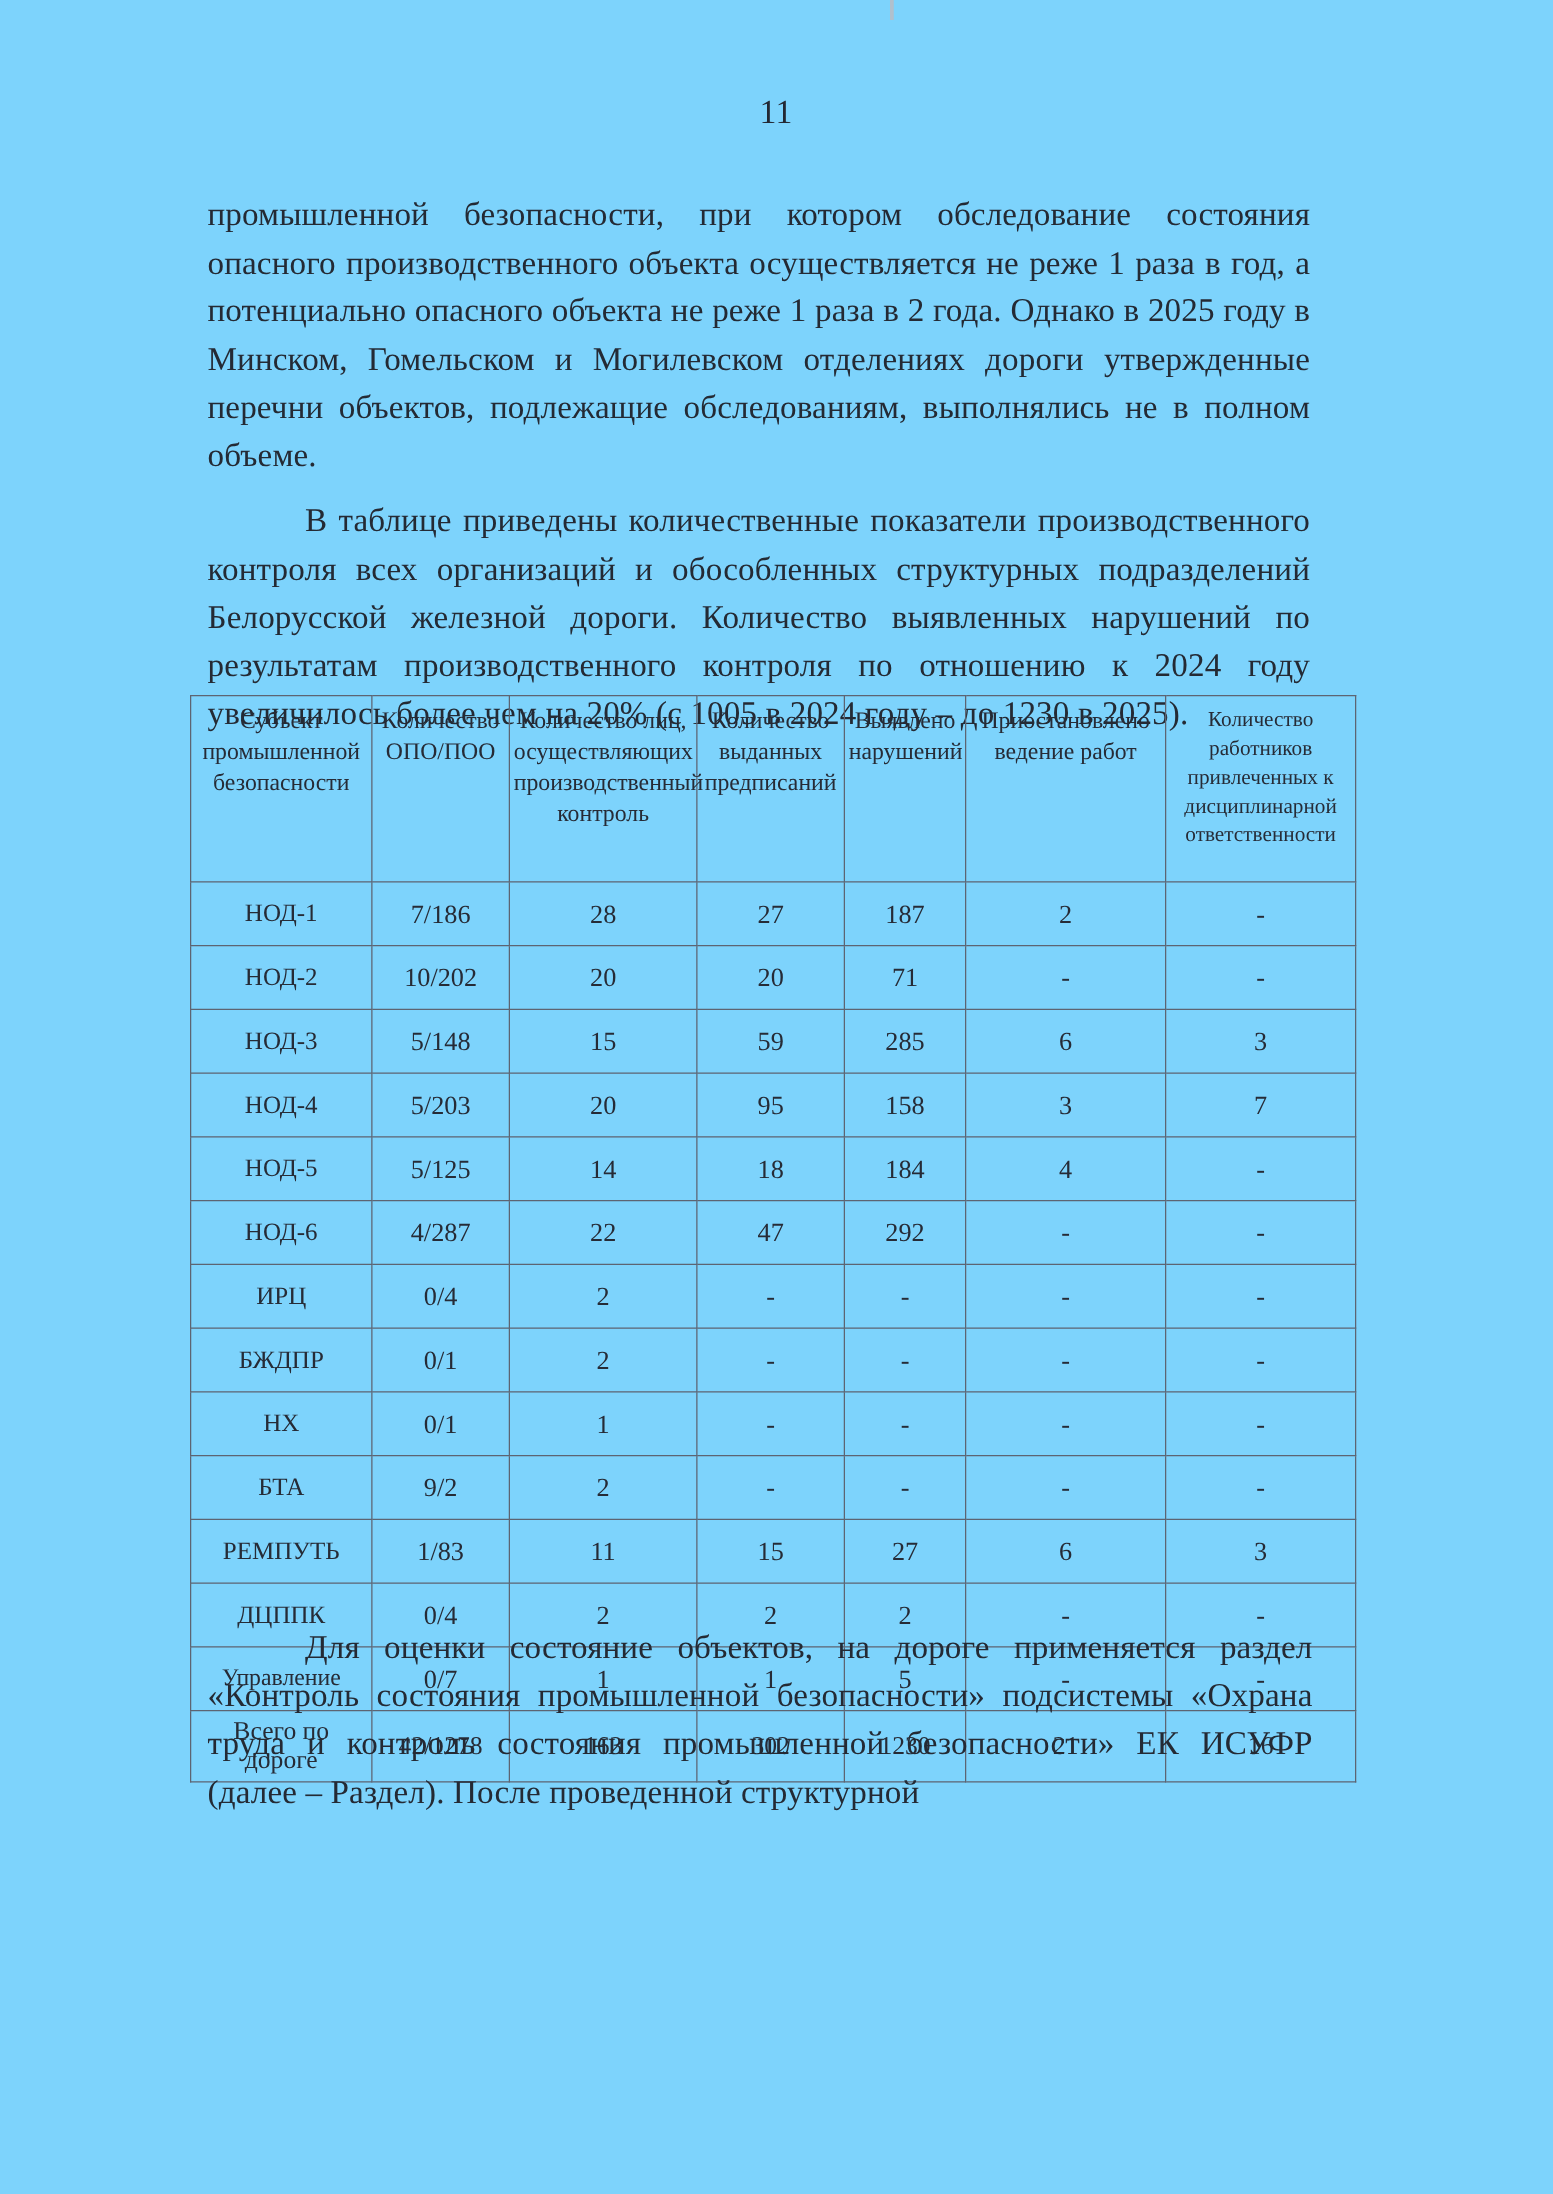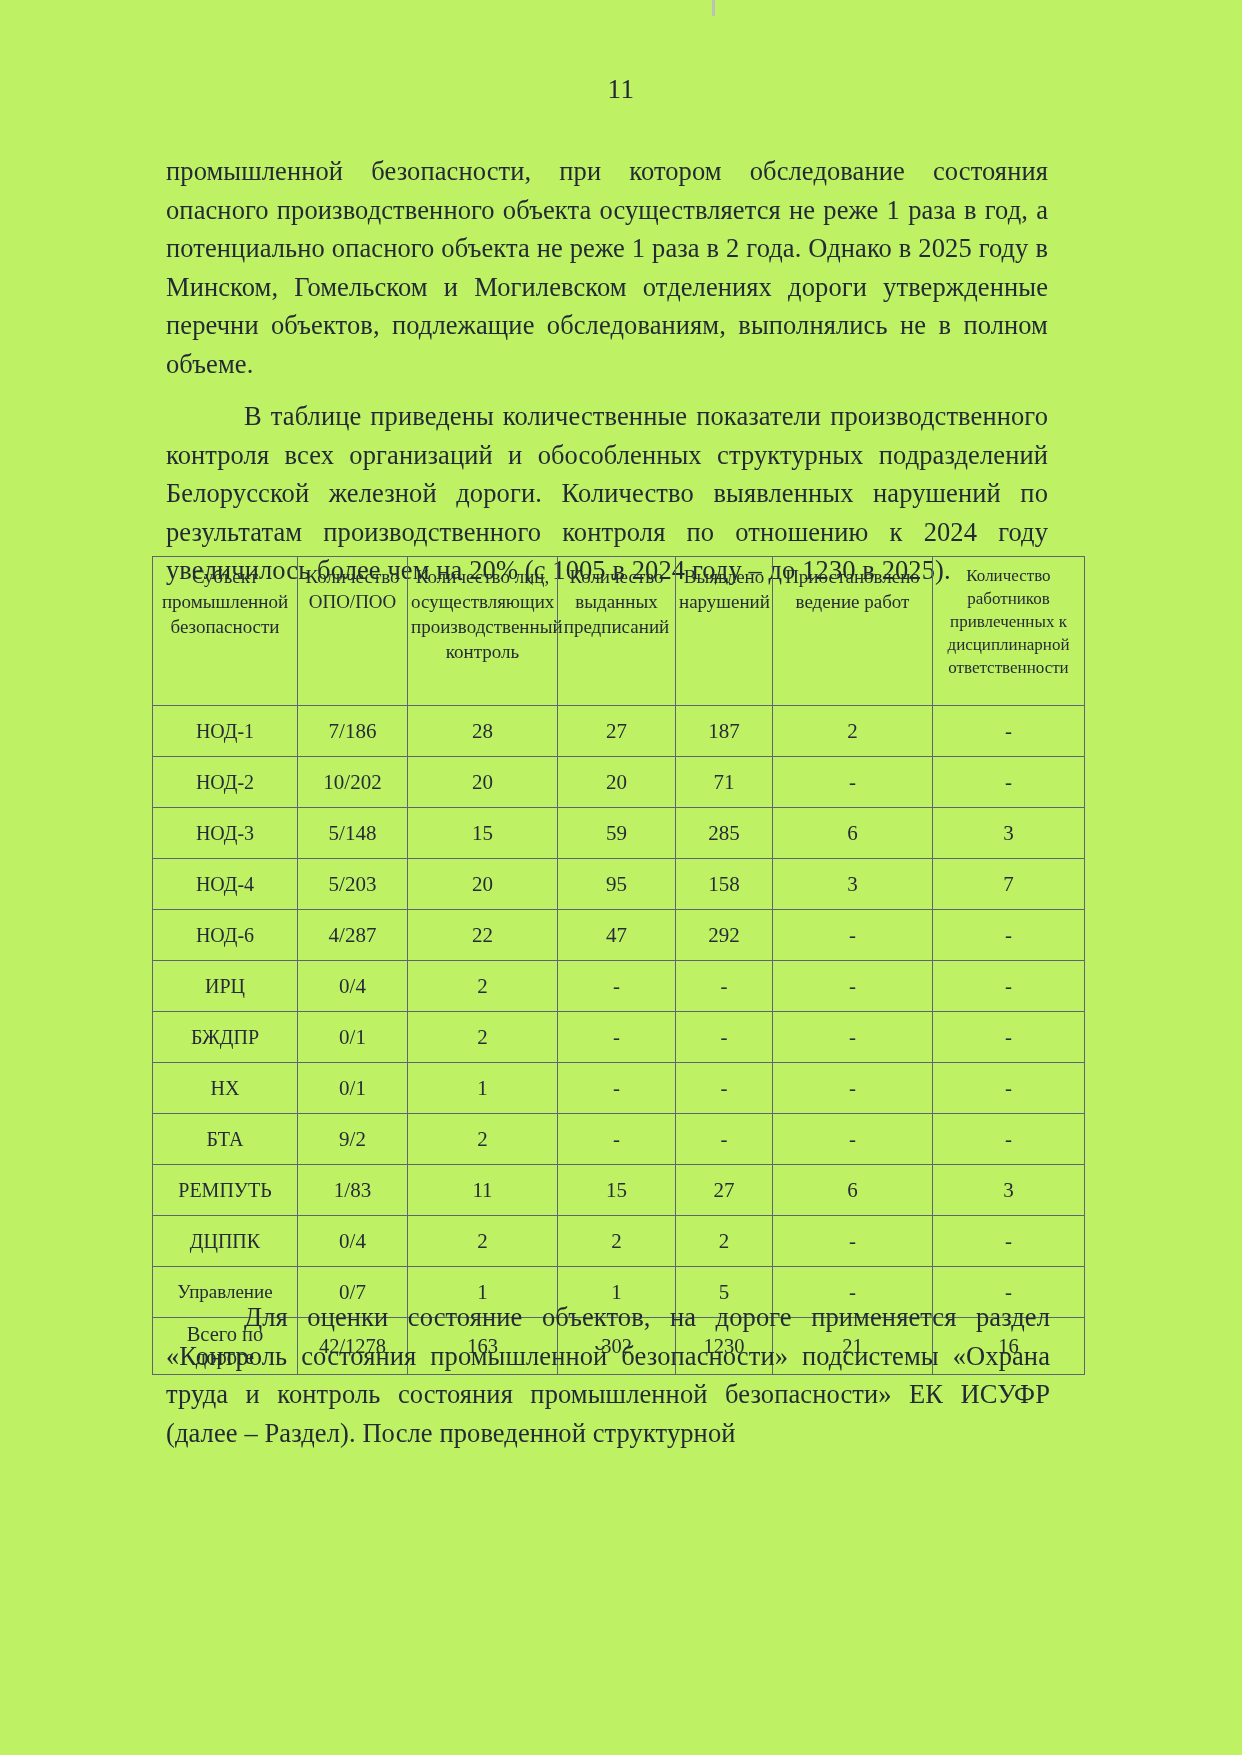--- a/index.html
+++ b/index.html
@@ -12,21 +12,21 @@
     height: 1755px;
     position: relative;
     font-family: "Liberation Serif", serif;
     color: #20242c;
     overflow: hidden;
   }
 
   .page {
     position: absolute;
     inset: 0;
-    background: #bef264;
+    background: #7dd3fc;
   }
 
   
   .scan-mark {
     position: absolute;
     left: 712px;
     top: 0px;
     width: 3px;
     height: 16px;
     background: #b9bcc4;
@@ -196,20 +196,29 @@
           <tr>
             <td class="subject">НОД-4</td>
             <td>5/203</td>
             <td>20</td>
             <td>95</td>
             <td>158</td>
             <td>3</td>
             <td>7</td>
           </tr>
           <tr>
+            <td class="subject">НОД-5</td>
+            <td>5/125</td>
+            <td>14</td>
+            <td>18</td>
+            <td>184</td>
+            <td>4</td>
+            <td class="dash">-</td>
+          </tr>
+          <tr>
             <td class="subject">НОД-6</td>
             <td>4/287</td>
             <td>22</td>
             <td>47</td>
             <td>292</td>
             <td class="dash">-</td>
             <td class="dash">-</td>
           </tr>
           <tr>
             <td class="subject">ИРЦ</td>

